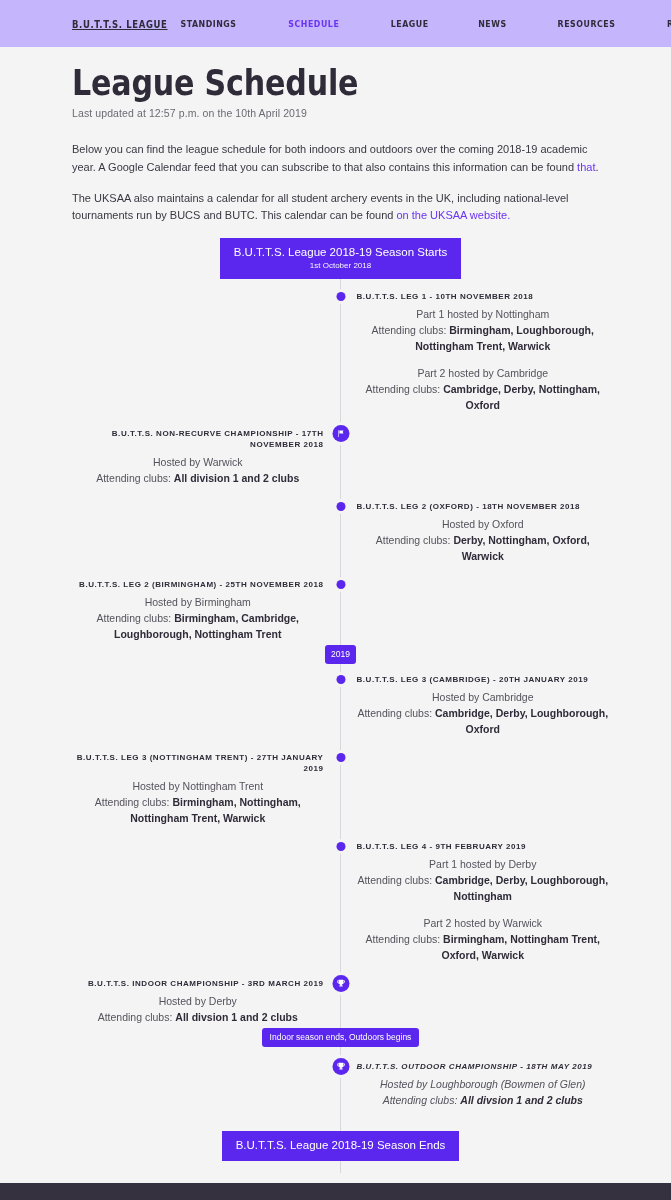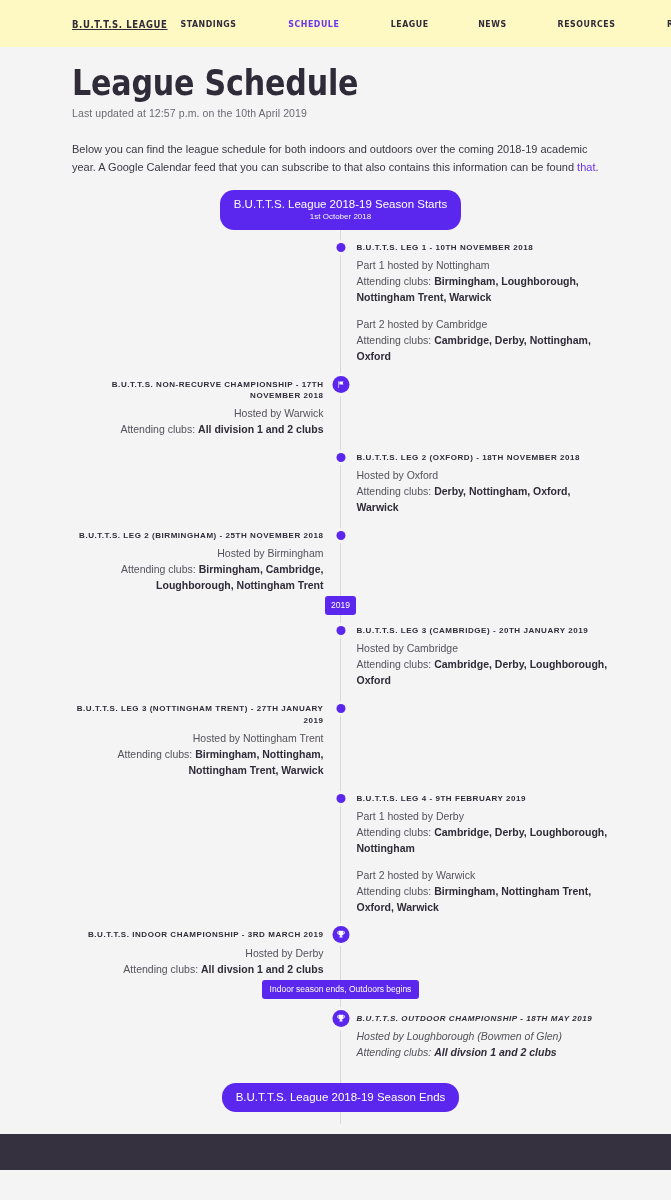--- a/index.html
+++ b/index.html
@@ -9,21 +9,21 @@
     background: #f4f4f4;
     font-family: "Liberation Sans", sans-serif;
     -webkit-font-smoothing: antialiased;
   }
 
   .page { width: 671px; position: relative; background:#f4f4f4; }
 
   
   .site-header {
     height: 47px;
-    background: #fef9c3;
+    background: #c4b5fd;
     display: flex;
     align-items: center;
     padding: 0 58px 0 72px;
   }
   .brand {
     font-family: "DejaVu Sans Condensed", "Liberation Sans Narrow", "Liberation Sans", sans-serif;
     font-weight: 700;
     font-size: 10.5px;
     letter-spacing: 0.7px;
     color: #2f2b38;
@@ -99,21 +99,21 @@
   .tl-banner-row {
     position: relative;
     z-index: 2;
     display: flex;
     justify-content: center;
     margin: 4px 0;
   }
   .tl-banner {
     background: #5b27ef;
     color: #ffffff;
-    border-radius: 14px;
+    border-radius: 0;
     text-align: center;
     padding: 7px 14px 8px;
     line-height: 1.25;
   }
   .tl-banner .b-title { font-size: 11.5px; }
   .tl-banner .b-sub { font-size: 8px; margin-top: 1px; opacity: 0.95; }
 
   .tl-chip-row {
     position: relative;
     z-index: 2;
@@ -149,20 +149,21 @@
     color: #2f2b38;
     text-transform: uppercase;
     line-height: 1.4;
   }
   .ev-block { margin-top: 5px; }
   .ev-block + .ev-block { margin-top: 11px; }
   .ev-line {
     font-size: 10.5px;
     color: #55525c;
     line-height: 1.52;
+    text-align: center;
   }
   .ev-line b { color: #2f2b38; font-weight: 700; }
 
   
   .marker {
     position: absolute;
     left: 50%;
     top: 1px;
     transform: translateX(-50%);
     z-index: 3;
@@ -207,20 +208,21 @@
         <a class="nav-link" href="#">Records</a>
       </nav>
   </header>
 
   <main class="content">
     <h1 class="page-title">League Schedule</h1>
     <div class="page-subtitle">Last updated at 12:57 p.m. on the 10th April 2019</div>
 
     <section class="intro" id="intro-block">
         <p><span>Below you can find the league schedule for both indoors and outdoors over the coming 2018-19 academic year. A Google Calendar feed that you can subscribe to that also contains this information can be found </span><a href="#">that</a><span>.</span></p>
+        <p><span>The UKSAA also maintains a calendar for all student archery events in the UK, including national-level tournaments run by BUCS and BUTC. This calendar can be found </span><a href="#">on the UKSAA website.</a><span></span></p>
       </section>
 
     <section class="timeline">
       <div class="timeline-spine"></div>
       <div id="timeline-body">
           <div class="tl-banner-row">
             <div class="tl-banner">
               <div class="b-title">B.U.T.T.S. League 2018-19 Season Starts</div>
               <div class="b-sub">1st October 2018</div>
             </div>

